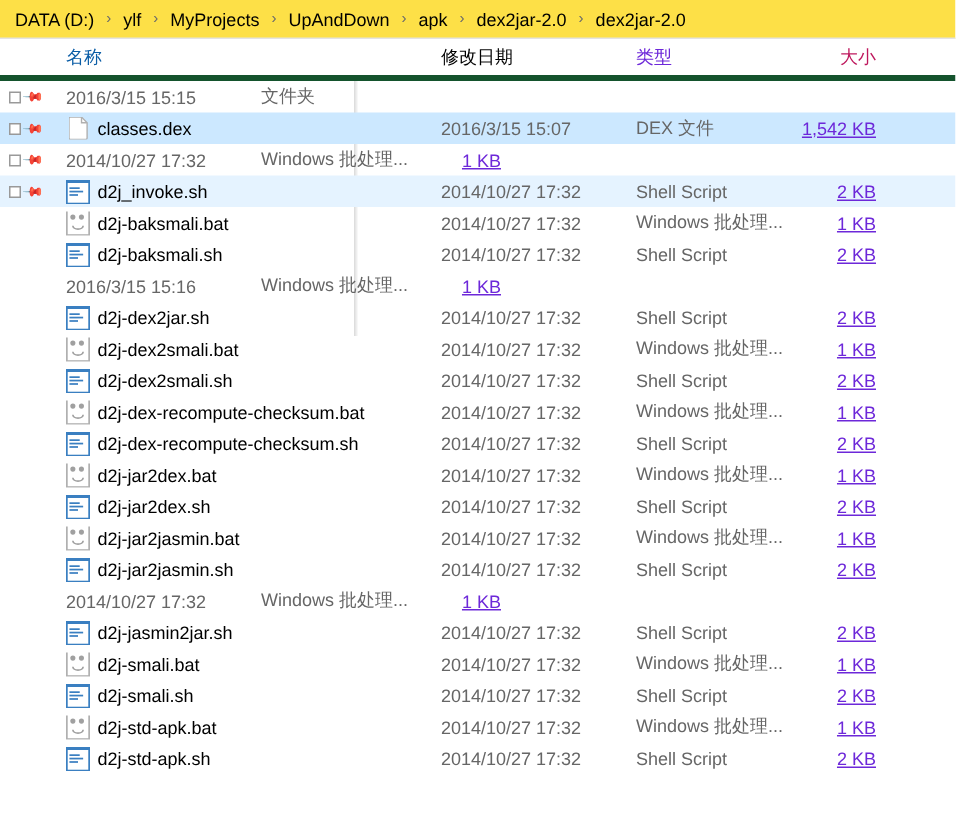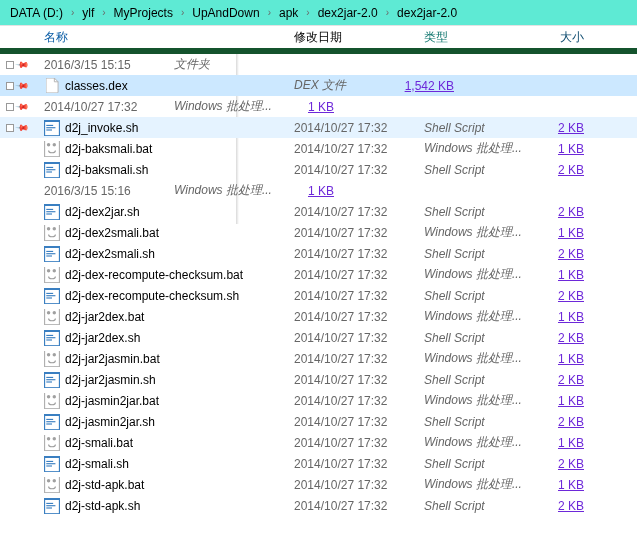--- a/index.html
+++ b/index.html
@@ -10,44 +10,44 @@
       color: #000;
       width: 637px;
       overflow: hidden;
     }
     .breadcrumb {
       display: flex;
       align-items: center;
       padding: 4px 6px;
       height: 26px;
       border-bottom: 1px solid #e3e3e3;
-      background: #5eead4;
+      background: #fde047;
     }
     .crumb {
       color: #000;
       cursor: default;
       padding: 2px 4px;
     }
     .chevron {
       color: #6a6a6a;
       font-size: 10px;
       padding: 0 4px;
     }
     .header-row {
       display: flex;
       align-items: center;
       padding: 6px 0 6px 44px;
-      border-bottom: 6px solid #14532d;
+      border-bottom: 4px solid #14532d;
       background: #fff;
       height: 28px;
     }
     .col-name { width: 250px; color: #0a5da6; }
     .col-date { width: 130px; color: #000000; }
-    .col-type { width: 110px; color: #0f766e; }
-    .col-size { width: 60px; color: #0c4a6e; text-align: right; padding-right: 10px; }
+    .col-type { width: 110px; color: #6d28d9; }
+    .col-size { width: 60px; color: #be185d; text-align: right; padding-right: 10px; }
     .files {
       position: relative;
     }
     .row {
       display: flex;
       align-items: center;
       height: 21px;
       padding-left: 44px;
       font-size: 12px;
       position: relative;
@@ -74,21 +74,21 @@
     .pin { color: #6a6a6a; font-size: 10px; transform: rotate(45deg); }
     .cell-name {
       width: 250px;
       display: flex;
       align-items: center;
       gap: 5px;
       overflow: hidden;
       white-space: nowrap;
     }
     .cell-date { width: 130px; color: #666; white-space: nowrap; }
-    .cell-type { width: 110px; color: #666; white-space: nowrap; overflow: hidden; text-overflow: ellipsis; font-style: italic; }
+    .cell-type { width: 110px; color: #666; white-space: nowrap; overflow: hidden; text-overflow: ellipsis; }
     .cell-size { width: 60px; color: #6d28d9; text-align: right; padding-right: 10px; white-space: nowrap; text-decoration: underline; }
     .icon {
       width: 16px;
       height: 16px;
       flex-shrink: 0;
       display: flex;
       align-items: center;
       justify-content: center;
     }
     .icon-folder svg { width: 15px; height: 12px; }
@@ -147,20 +147,21 @@
       </div>
       <div class="cell-name">
         <span class="icon icon-file">
           <svg viewBox="0 0 14 16">
             <path d="M1 0 h8 l4 4 v11 a1 1 0 0 1 -1 1 H1 a1 1 0 0 1 -1 -1 V1 a1 1 0 0 1 1 -1 Z" fill="#fff" stroke="#b0b0b0"></path>
             <path d="M9 0 v4 h4" fill="none" stroke="#b0b0b0"></path>
           </svg>
         </span>
         <span>classes.dex</span>
       </div>
+      <div class="cell-date">2016/3/15 15:07</div>
       <div class="cell-type">DEX 文件</div>
       <div class="cell-size">1,542 KB</div>
     </div>
     <div class="row">
       <div class="pin-area">
         <span class="pin-square"></span>
         <span class="pin" style="font-size: 9px;">📌</span>
       </div>
       <div class="cell-date">2014/10/27 17:32</div>
       <div class="cell-type">Windows 批处理...</div>
@@ -381,31 +382,20 @@
           </svg>
         </span>
         <span>d2j-jar2jasmin.sh</span>
       </div>
       <div class="cell-date">2014/10/27 17:32</div>
       <div class="cell-type">Shell Script</div>
       <div class="cell-size">2 KB</div>
     </div>
     <div class="row">
       <div class="pin-area"></div>
-      <div class="cell-name">
-        <span class="icon icon-bat">
-          <svg viewBox="0 0 14 16">
-            <rect x="0.5" y="0.5" width="13" height="15" fill="#fff" stroke="#b0b0b0"></rect>
-            <circle cx="4" cy="5" r="1.5" fill="#a0a0a0"></circle>
-            <circle cx="9" cy="5" r="1.5" fill="#a0a0a0"></circle>
-            <path d="M4 10 a3 2 0 0 0 6 0" fill="none" stroke="#a0a0a0" stroke-width="1"></path>
-          </svg>
-        </span>
-        <span>d2j-jasmin2jar.bat</span>
-      </div>
       <div class="cell-date">2014/10/27 17:32</div>
       <div class="cell-type">Windows 批处理...</div>
       <div class="cell-size">1 KB</div>
     </div>
     <div class="row">
       <div class="pin-area"></div>
       <div class="cell-name">
         <span class="icon icon-sh">
           <svg viewBox="0 0 14 16">
             <rect x="0.5" y="0.5" width="13" height="15" fill="#fff" stroke="#3a7fc1"></rect>

